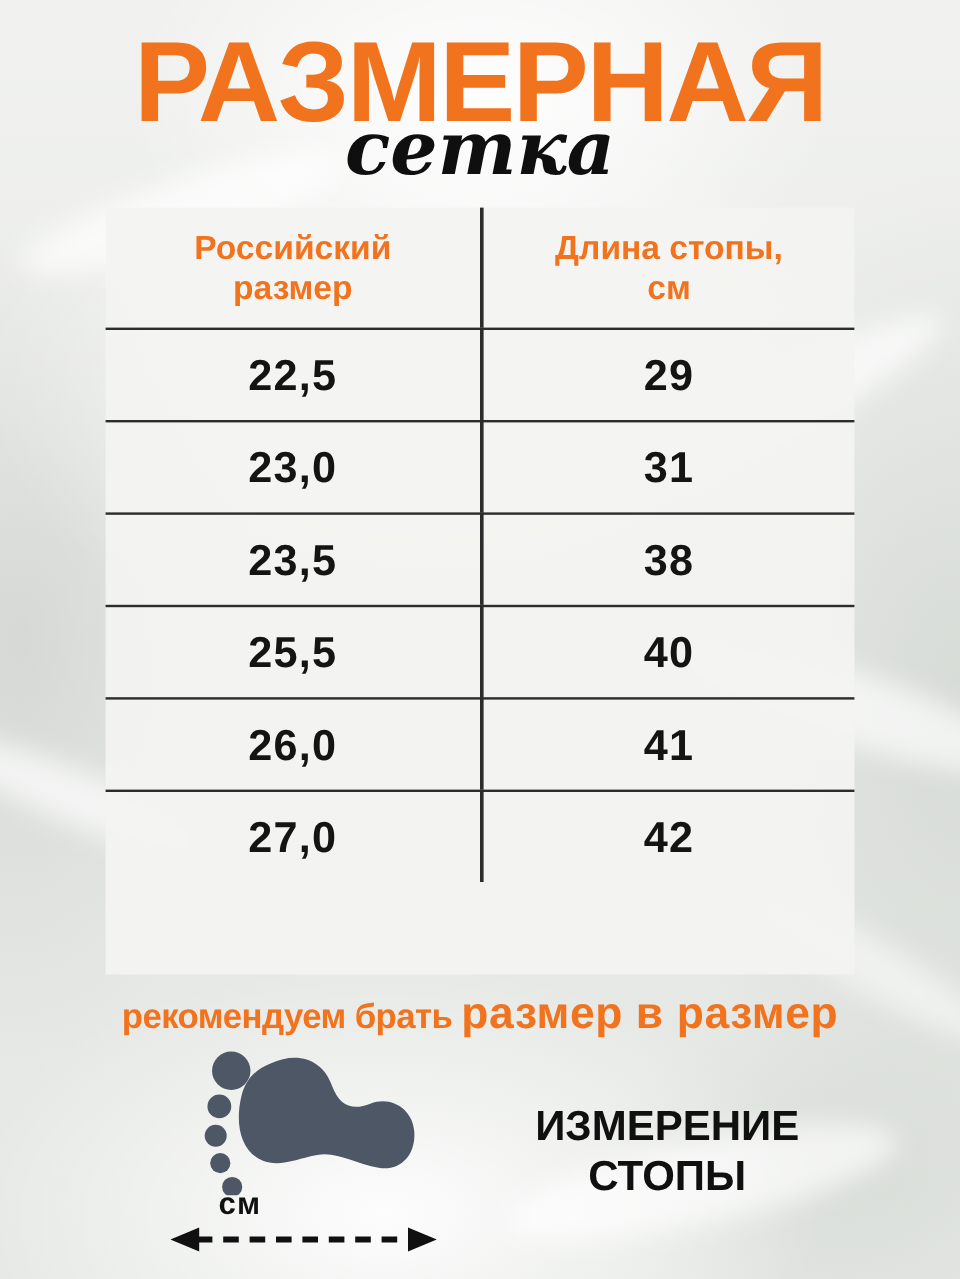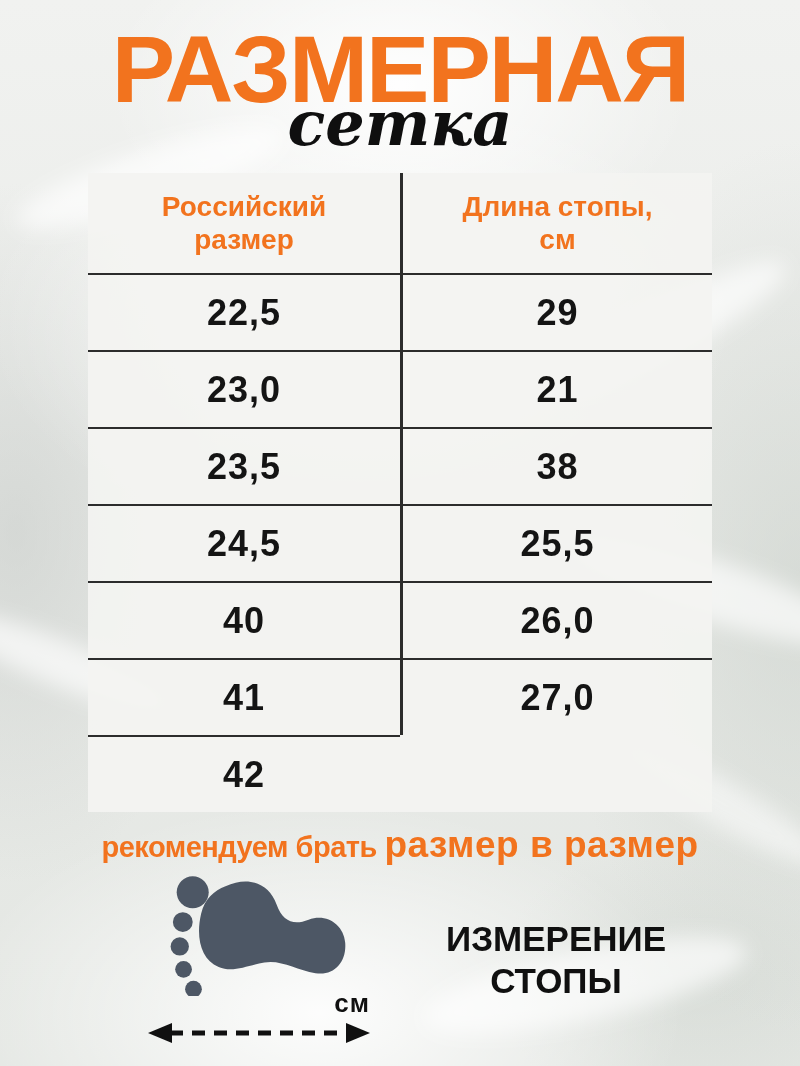--- a/index.html
+++ b/index.html
@@ -99,21 +99,21 @@
     position:absolute;top:824px;left:0;width:800px;
     text-align:center;color:var(--accent-orange);
     white-space:nowrap;z-index:3;
   }
   .rec-prefix{font-size:29px;font-weight:700;letter-spacing:-.5px;}
   .rec-emphasis{font-size:37px;font-weight:700;letter-spacing:.5px;}
 
   
   .foot-block{
     position:absolute;left:142px;top:874px;width:228px;
-    display:flex;flex-direction:column;align-items:flex-end;
+    display:flex;flex-direction:column;align-items:flex-start;
     z-index:3;
   }
   .foot-svg{width:228px;height:122px;color:var(--footprint-gray);display:block;}
   .cm-label{
     font-size:26px;font-weight:800;color:#101010;
     margin-top:-8px;margin-left:40px;
     letter-spacing:1px;
   }
   .arrow-svg{width:222px;height:24px;margin-top:2px;display:block;}
 
@@ -145,26 +145,25 @@
   </div>
 
   <div class="size-table">
     <div class="th">Российский размер</div>
     <div class="th">Длина стопы, см</div>
 
     <div class="td">22,5</div>
     <div class="td">29</div>
 
     <div class="td">23,0</div>
-    <div class="td">21</div>
+    <div class="td">31</div>
 
     <div class="td">23,5</div>
     <div class="td">38</div>
 
-    <div class="td">24,5</div>
 
     <div class="td">25,5</div>
     <div class="td">40</div>
 
     <div class="td">26,0</div>
     <div class="td">41</div>
 
     <div class="td">27,0</div>
     <div class="td">42</div>
   </div>

